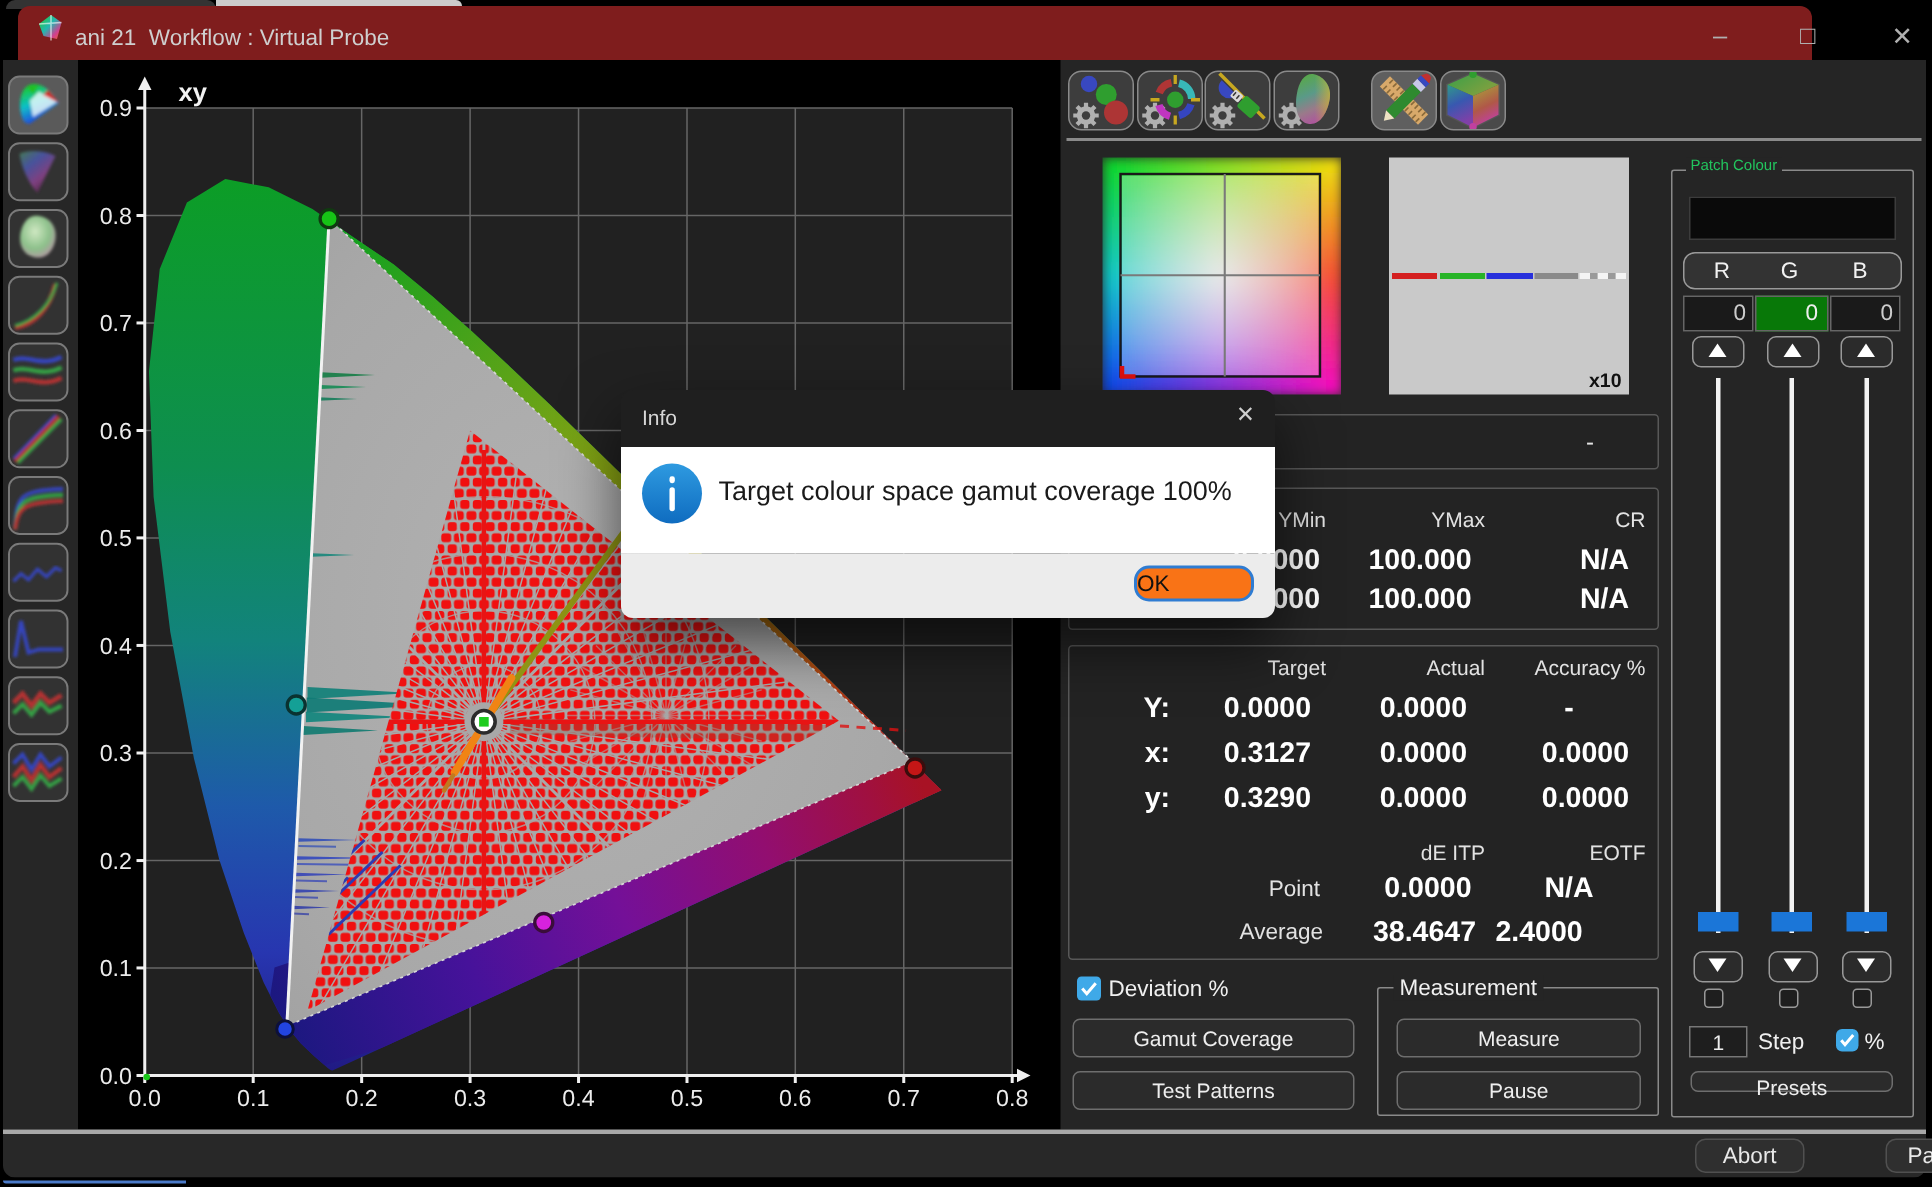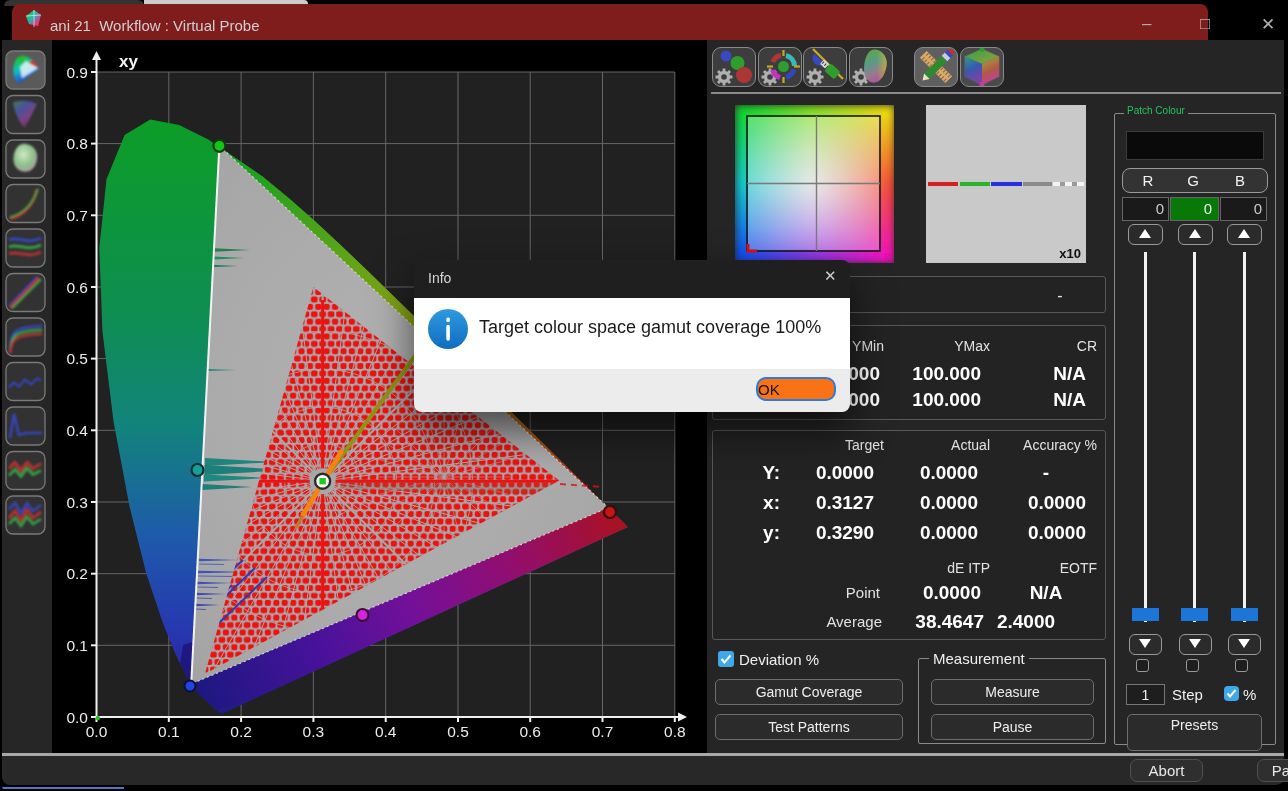--- a/index.html
+++ b/index.html
@@ -892,21 +892,21 @@
 <div class="abs" style="left:1136px; top:659px; width:13px; height:13px; border:1.5px solid #999; border-radius:3px; background:#1e1e1e;"></div>
 <div class="abs" style="left:1185.5px; top:659px; width:13px; height:13px; border:1.5px solid #999; border-radius:3px; background:#1e1e1e;"></div>
 <div class="abs" style="left:1235px; top:659px; width:13px; height:13px; border:1.5px solid #999; border-radius:3px; background:#1e1e1e;"></div>
 <div class="abs" style="left:1126px; top:684px; width:39px; height:21px; background:#1e1e1e; border:1px solid #777; color:#eee; font-size:14px; text-align:center; line-height:20px;">1</div>
 <div class="abs" style="left:1172px; top:686px; color:#f0f0f0; font-size:15px;">Step</div>
 <div class="abs" style="left:1224px; top:686px; width:15px; height:15px; background:#3fa9e8; border-radius:4px;">
 <svg width="15" height="15">
         <path d="M3.5,7.5 L6,10.5 L11.5,4" stroke="#fff" stroke-width="2" fill="none"></path>
       </svg></div>
 <div class="abs" style="left:1243px; top:686px; color:#f0f0f0; font-size:15px;">%</div>
-<div class="abs btn" style="left:1127px; top:714px; width:135px; height:37px; line-height:21px;">Presets</div>
+<div class="abs btn" style="left:1127px; top:714px; width:135px; height:14px; line-height:21px;">Presets</div>
   <div class="abs" id="botsep"></div>
   <div class="abs" id="botbar">
     <div class="abs" style="left:1128px; top:3px; width:73px; height:23px; background:#2f2f2f; border:1px solid #505050; border-radius:7px; color:#e8e8e8; font-size:15px; text-align:center; line-height:21px;">Abort</div>
     <div class="abs" style="left:1207px; top:3px; width:72px; height:23px; background:#2f2f2f; border:1px solid #505050; border-radius:7px; color:#e8e8e8; font-size:15px; text-align:center; line-height:21px;margin-left:48px;">Pause</div>
   </div>
   <div class="abs" id="botblack"></div>
   <div class="abs" id="bluline"></div>
 
   <div class="abs" id="dlg">
     <div id="dlgtitle"><span style="position:relative; left:14px; top:10px;">Info</span>

